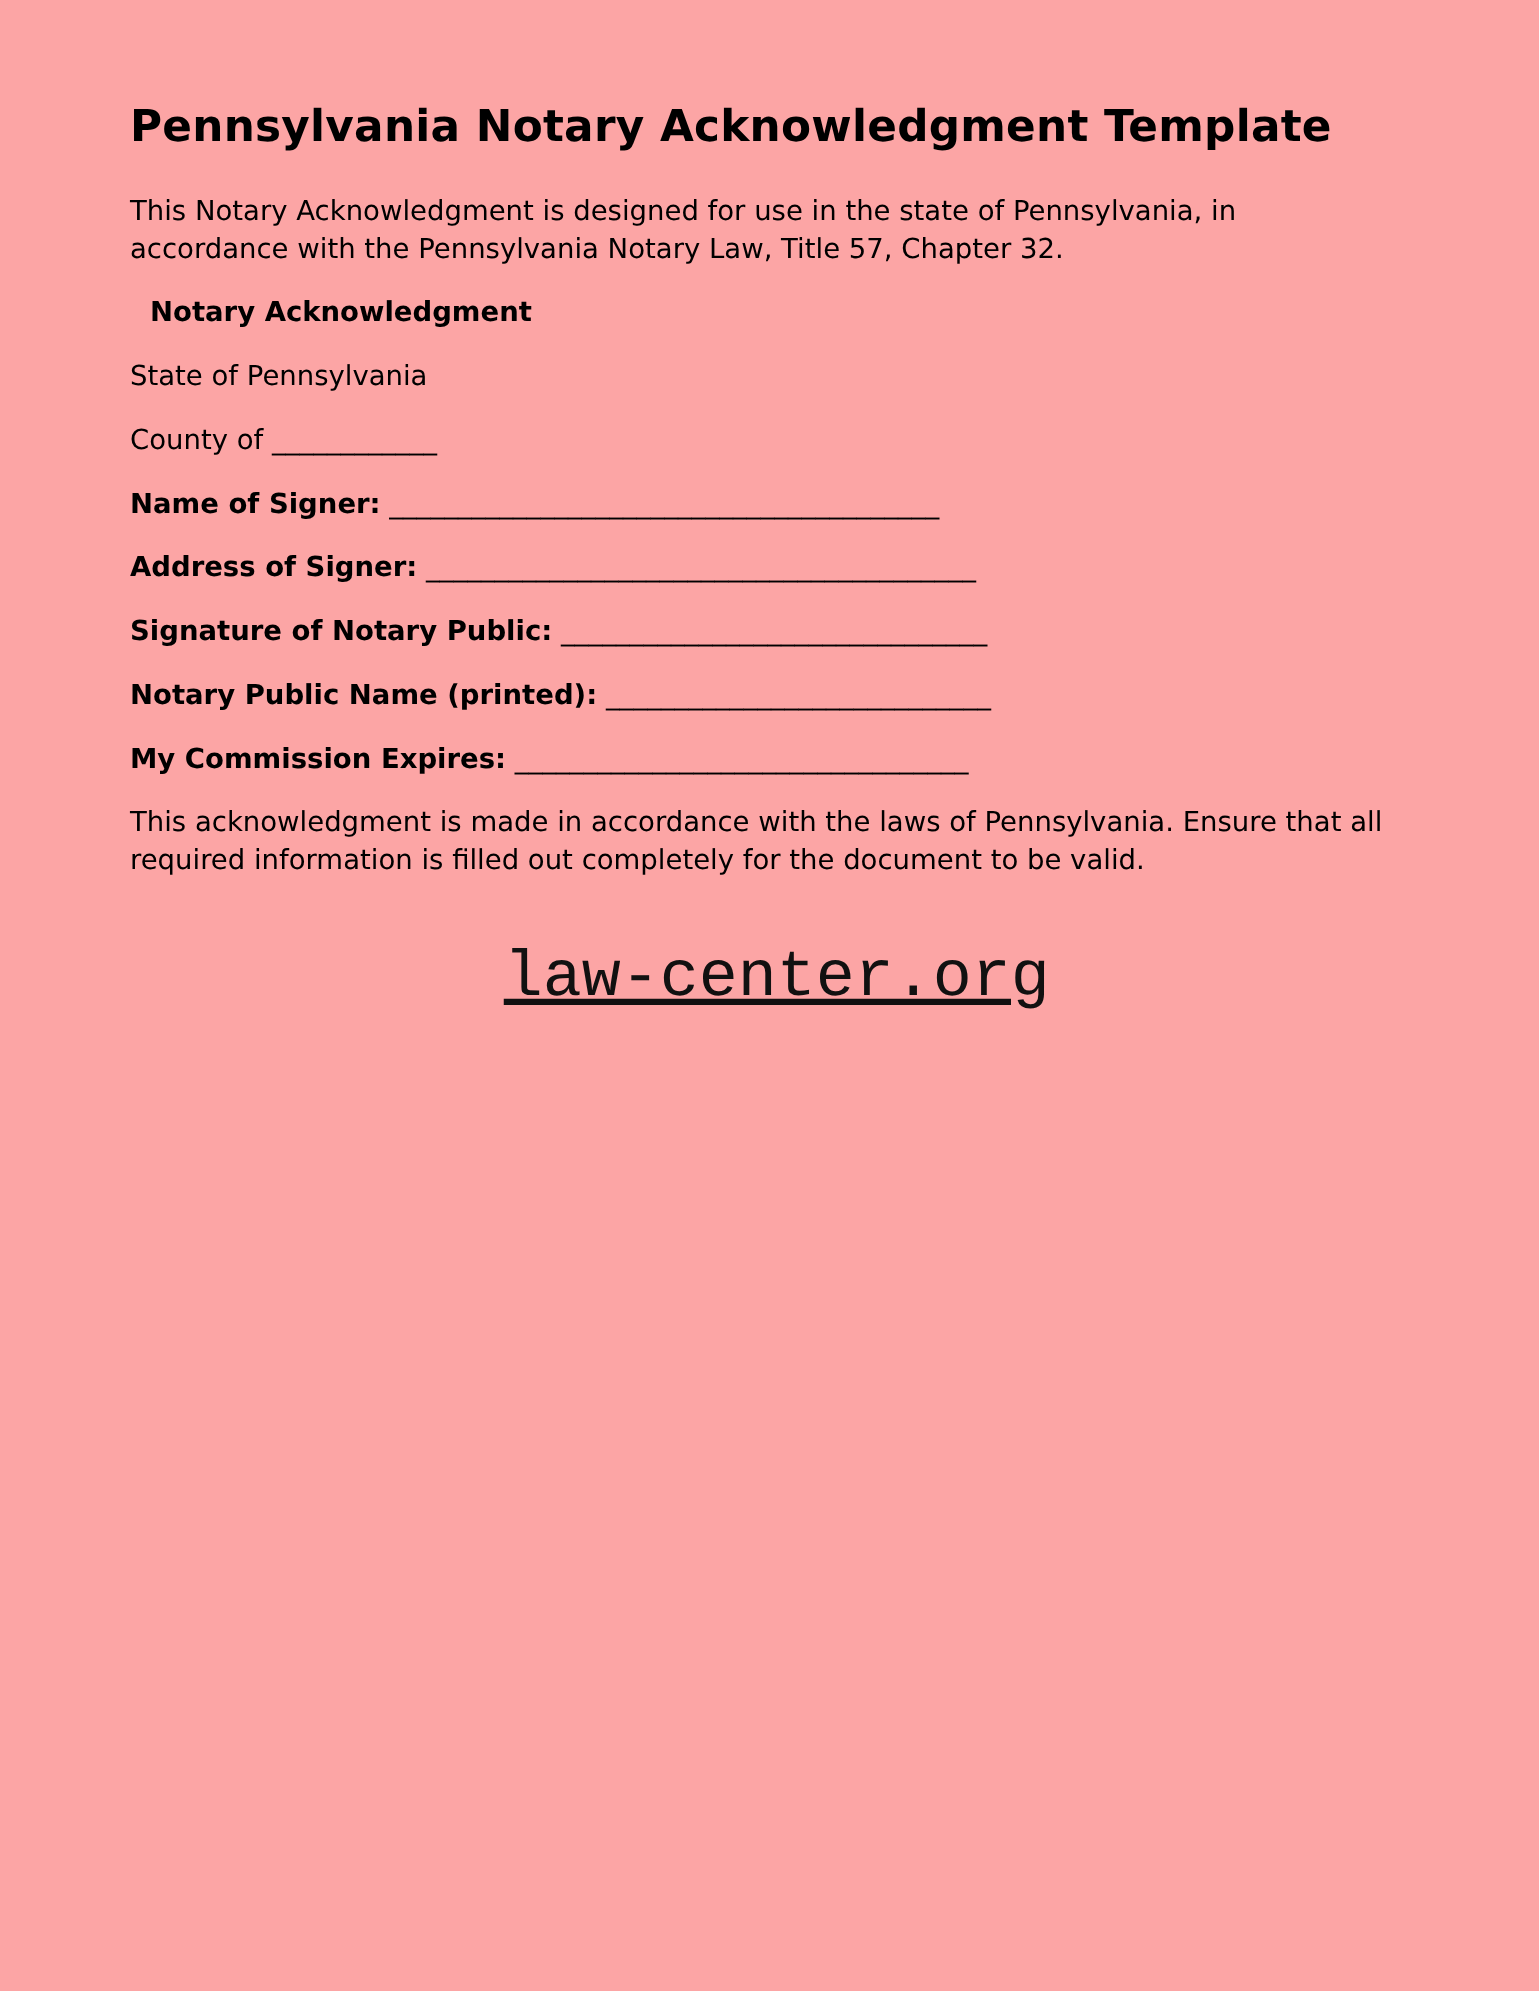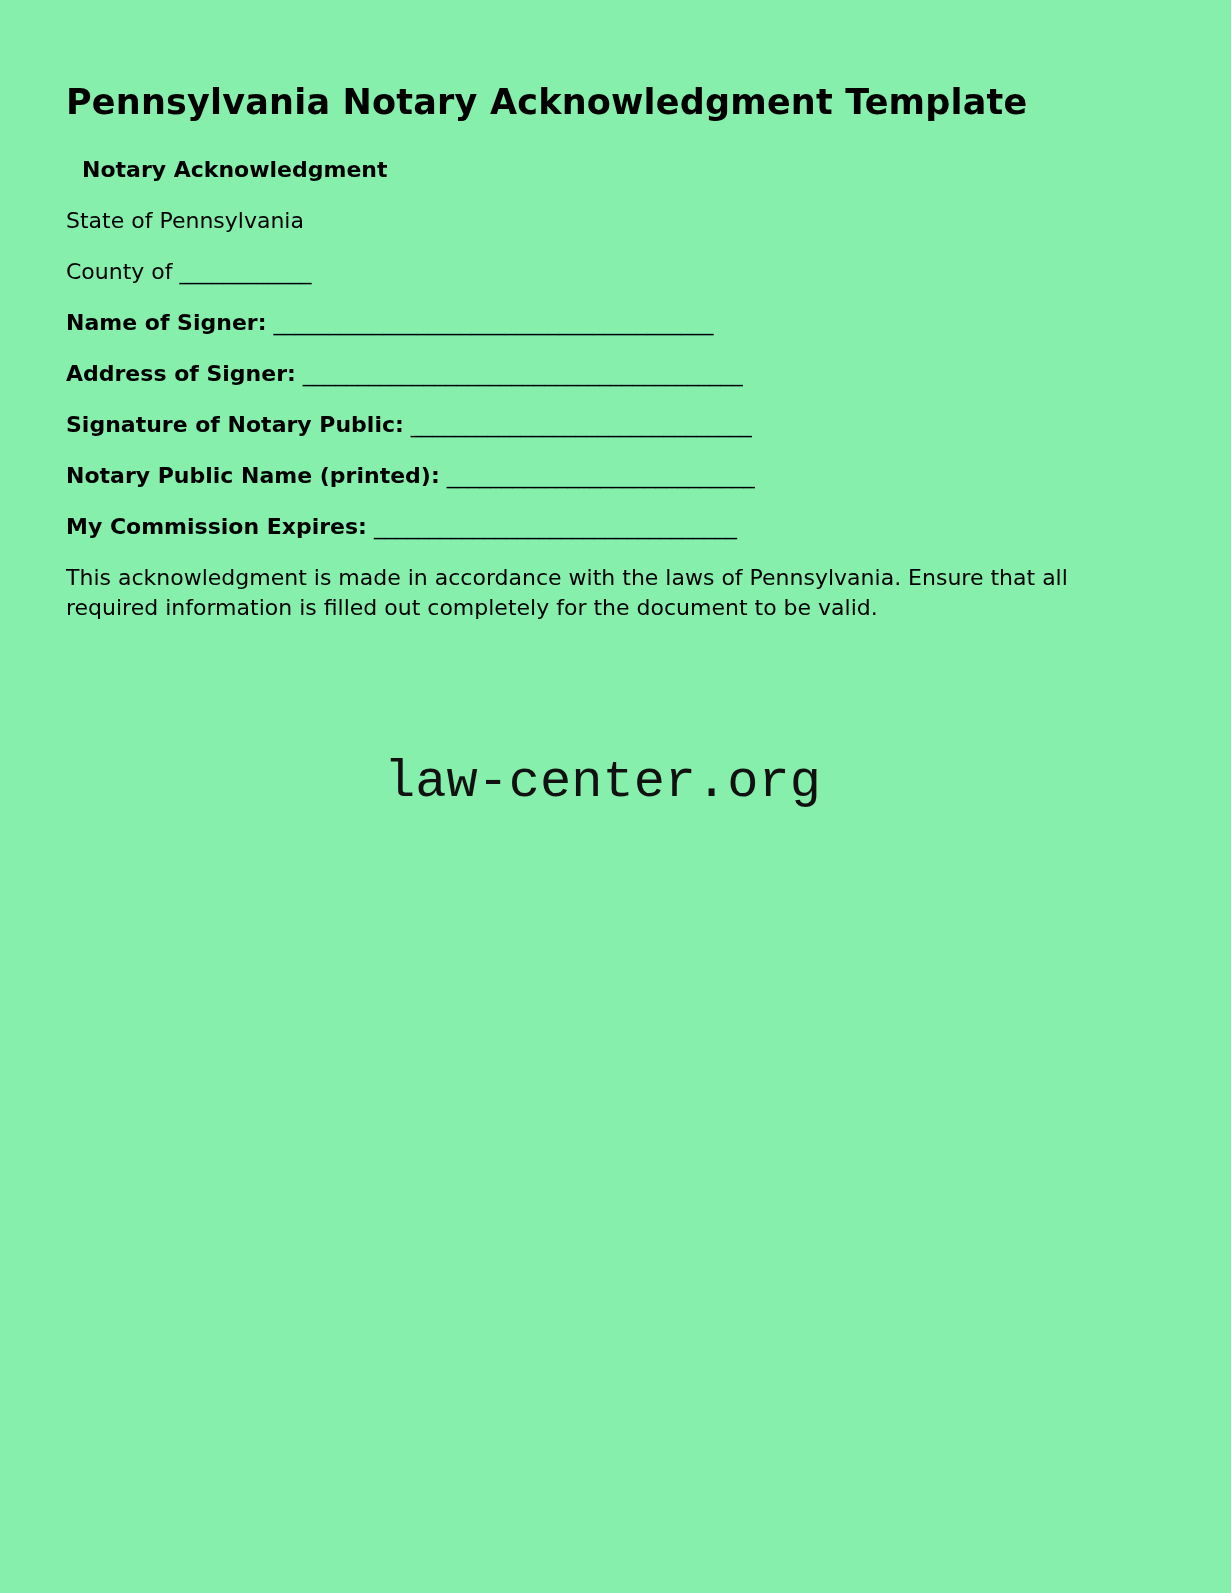--- a/index.html
+++ b/index.html
@@ -4,27 +4,27 @@
 <style>
   html, body {
     margin: 0;
     padding: 0;
     background: #ffffff;
   }
   .page {
     position: relative;
     width: 1231px;
     height: 1593px;
-    background: #86efac;
+    background: #fca5a5;
     color: #000000;
     font-family: "DejaVu Sans", sans-serif;
     font-size: 22px;
     line-height: 30px;
     box-sizing: border-box;
-    padding: 0 60px 0 66px;
+    padding: 0 60px 0 104px;
     overflow: hidden;
   }
   .doc-title {
     font-size: 35px;
     line-height: 44px;
     font-weight: bold;
     margin: 80px 0 31px 0;
     letter-spacing: 0.2px;
   }
   .para {
@@ -38,38 +38,43 @@
     margin-left: 16px;
   }
   .field-row .lbl {
     font-weight: bold;
   }
   .field-row .blank {
     font-weight: normal;
   }
   .watermark {
     position: absolute;
-    left: 384px;
+    left: 403px;
     top: 753px;
     font-family: "Liberation Mono", monospace;
     font-size: 52px;
     line-height: 60px;
     font-weight: normal;
     color: #111111;
     white-space: nowrap;
     pointer-events: none;
+    text-decoration: underline;
   }
 </style>
 </head>
 <body>
 
 <div class="page">
 
   <h1 class="doc-title">Pennsylvania Notary Acknowledgment Template</h1>
 
+  <p class="para">
+    <span class="ln">This Notary Acknowledgment is designed for use in the state of Pennsylvania, in</span>
+    <span class="ln">accordance with the Pennsylvania Notary Law, Title 57, Chapter 32.</span>
+  </p>
 
 
   <p class="para bold">Notary Acknowledgment</p>
 
   <p class="para">State of Pennsylvania</p>
 
   <p class="para">County of ____________</p>
 
 
   <p class="para field-row">

